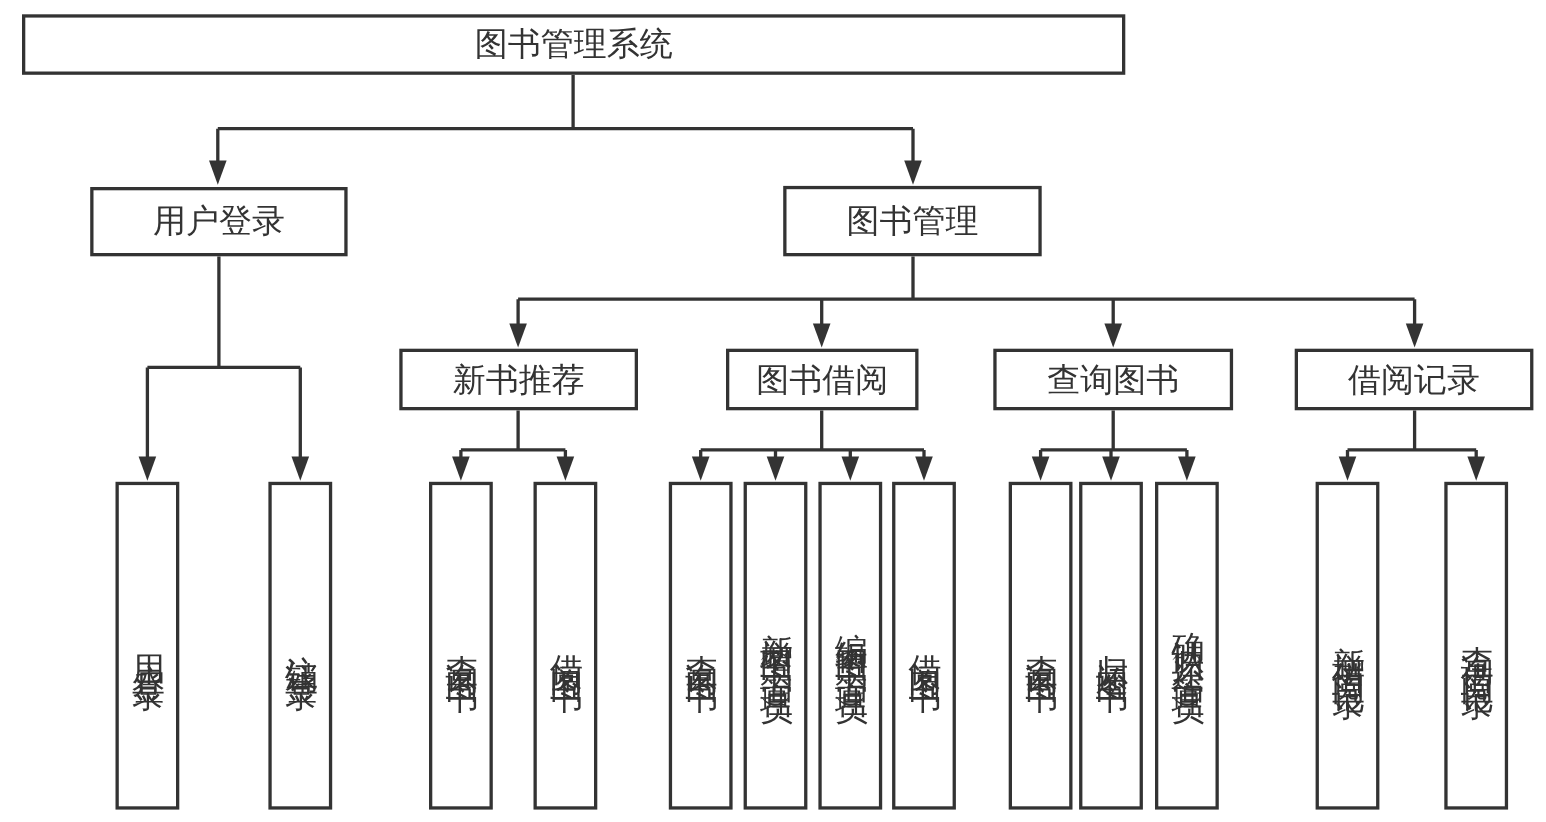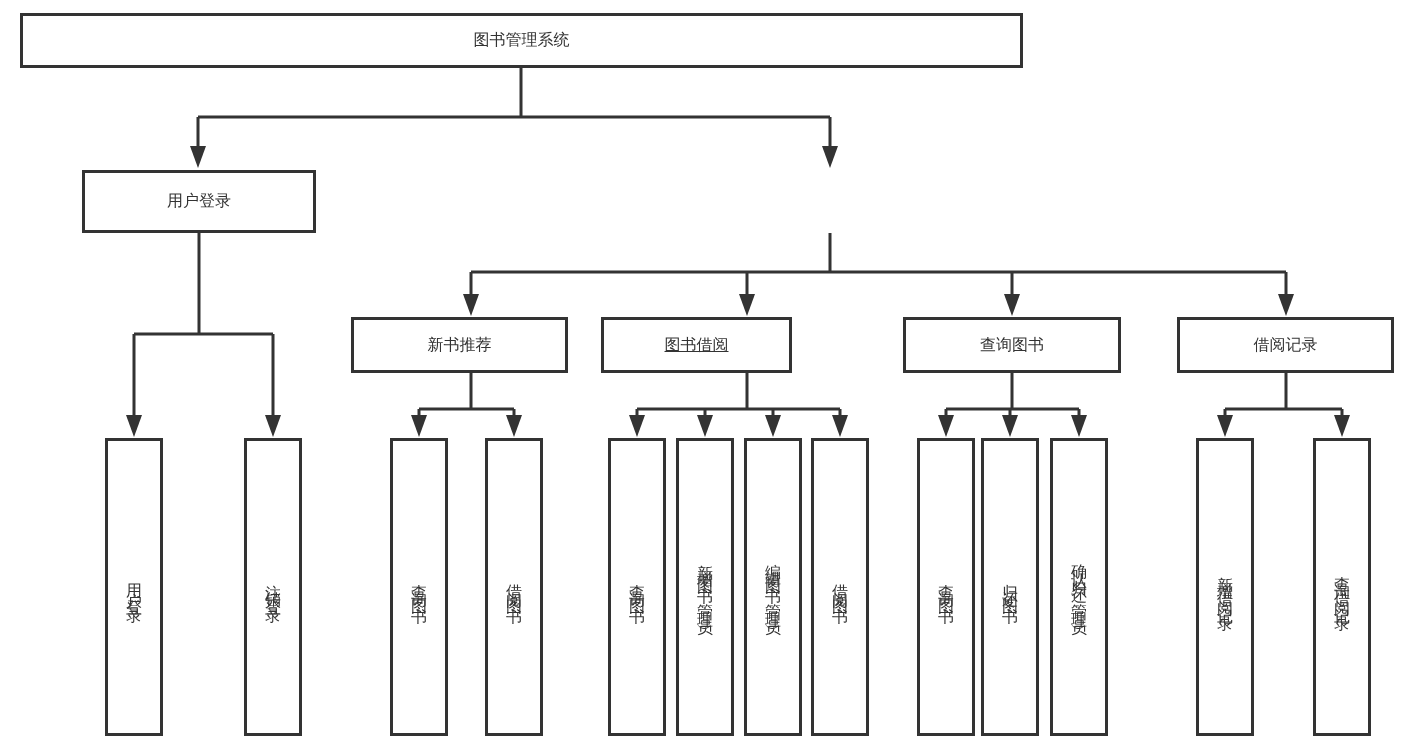--- a/index.html
+++ b/index.html
@@ -28,21 +28,21 @@
     stroke: none;
   }
   .node {
     position: absolute;
     box-sizing: border-box;
     border: 3px solid var(--line, #333333);
     background: #fff;
     display: flex;
     align-items: center;
     justify-content: center;
-    font-size: 16px;
+    font-size: 30px;
     color: var(--text, #333333);
     white-space: nowrap;
   }
   .leaf {
     writing-mode: vertical-lr;
     text-orientation: mixed;
     letter-spacing: 8px;
     line-height: 1;
     white-space: normal;
   }
@@ -92,23 +92,24 @@
     <polygon points="1071,415 1087,415 1079,437"></polygon>
 
     <path d="M1286 373 V409 M1225 409 H1342 M1225 409 V420 M1342 409 V420"></path>
     <polygon points="1217,415 1233,415 1225,437"></polygon>
     <polygon points="1334,415 1350,415 1342,437"></polygon>
   </svg>
 
   <div class="node" style="left:20px; top:13px; width:1003px; height:55px;">图书管理系统</div>
 
   <div class="node" style="left:82px; top:170px; width:234px; height:63px;">用户登录</div>
+  <div class="node" style="left:712px; top:169px; width:235px; height:64px;">图书管理</div>
 
-  <div class="node" style="left:351px; top:317px; width:217px; height:56px;">新书推荐</div>
-  <div class="node" style="left:601px; top:317px; width:191px; height:56px;text-decoration:underline;">图书借阅</div>
+  <div class="node" style="left:363px; top:317px; width:217px; height:56px;">新书推荐</div>
+  <div class="node" style="left:660px; top:317px; width:175px; height:56px;">图书借阅</div>
   <div class="node" style="left:903px; top:317px; width:218px; height:56px;">查询图书</div>
   <div class="node" style="left:1177px; top:317px; width:217px; height:56px;">借阅记录</div>
 
   <div class="node leaf" style="left:105px; top:438px; width:58px; height:298px;">用户登录</div>
   <div class="node leaf" style="left:244px; top:438px; width:58px; height:298px;">注销登录</div>
 
   <div class="node leaf" style="left:390px; top:438px; width:58px; height:298px;">查询图书</div>
   <div class="node leaf" style="left:485px; top:438px; width:58px; height:298px;">借阅图书</div>
 
   <div class="node leaf" style="left:608px; top:438px; width:58px; height:298px;">查询图书</div>

